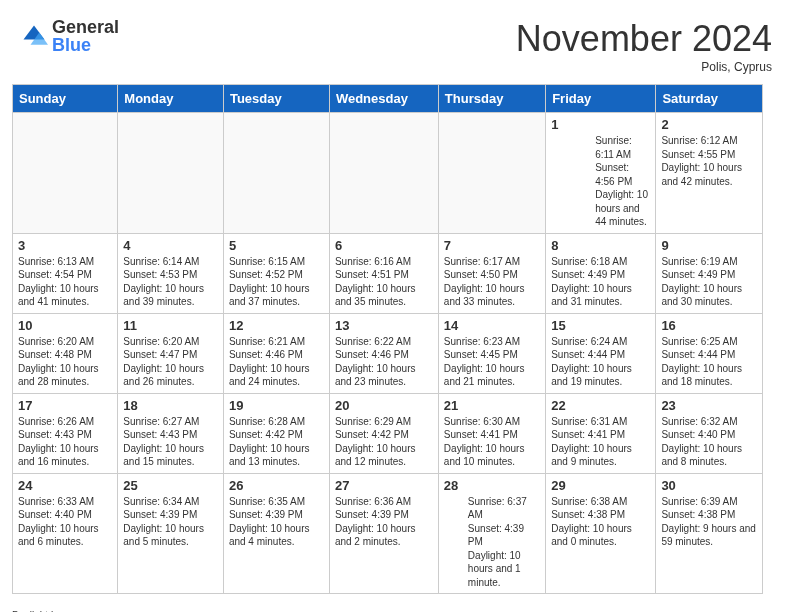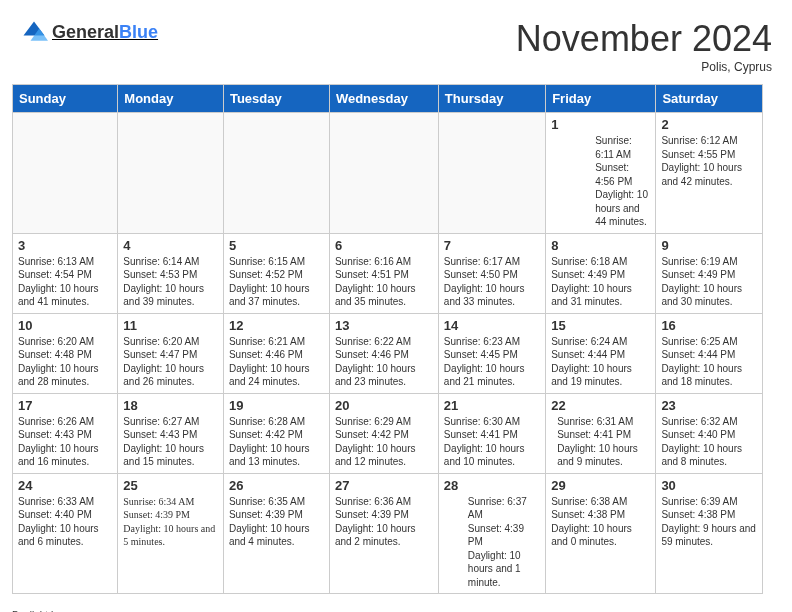--- a/index.html
+++ b/index.html
@@ -15,22 +15,22 @@
       justify-content: space-between;
       align-items: flex-start;
       padding: 18px 20px 10px 20px;
     }
     .logo {
       display: flex;
       align-items: center;
     }
     .logo-text {
       display: flex;
+      flex-direction: column;
       line-height: 1;
-      text-decoration: underline;
     }
     .logo-general {
       font-size: 18px;
       font-weight: bold;
       color: #333;
     }
     .logo-blue {
       font-size: 18px;
       font-weight: bold;
       color: #3b82f6;
@@ -265,41 +265,41 @@
 Daylight: 10 hours and 12 minutes.</div>
           </td>
           <td>
             <span class="day-number">21</span>
             <div class="day-info" style="white-space: pre-line;">Sunrise: 6:30 AM
 Sunset: 4:41 PM
 Daylight: 10 hours and 10 minutes.</div>
           </td>
           <td>
             <span class="day-number">22</span>
-            <div class="day-info" style="white-space: pre-line; margin-left: 6px;">Sunrise: 6:31 AM
+            <div class="day-info" style="white-space: pre-line;">Sunrise: 6:31 AM
 Sunset: 4:41 PM
 Daylight: 10 hours and 9 minutes.</div>
           </td>
           <td>
             <span class="day-number">23</span>
             <div class="day-info" style="white-space: pre-line;">Sunrise: 6:32 AM
 Sunset: 4:40 PM
 Daylight: 10 hours and 8 minutes.</div>
           </td>
         </tr>
         <tr>
           <td>
             <span class="day-number">24</span>
             <div class="day-info" style="white-space: pre-line;">Sunrise: 6:33 AM
 Sunset: 4:40 PM
 Daylight: 10 hours and 6 minutes.</div>
           </td>
           <td>
             <span class="day-number">25</span>
-            <div class="day-info" style="white-space: pre-line; font-family: Liberation Serif, serif;">Sunrise: 6:34 AM
+            <div class="day-info" style="white-space: pre-line;">Sunrise: 6:34 AM
 Sunset: 4:39 PM
 Daylight: 10 hours and 5 minutes.</div>
           </td>
           <td>
             <span class="day-number">26</span>
             <div class="day-info" style="white-space: pre-line;">Sunrise: 6:35 AM
 Sunset: 4:39 PM
 Daylight: 10 hours and 4 minutes.</div>
           </td>
           <td>

